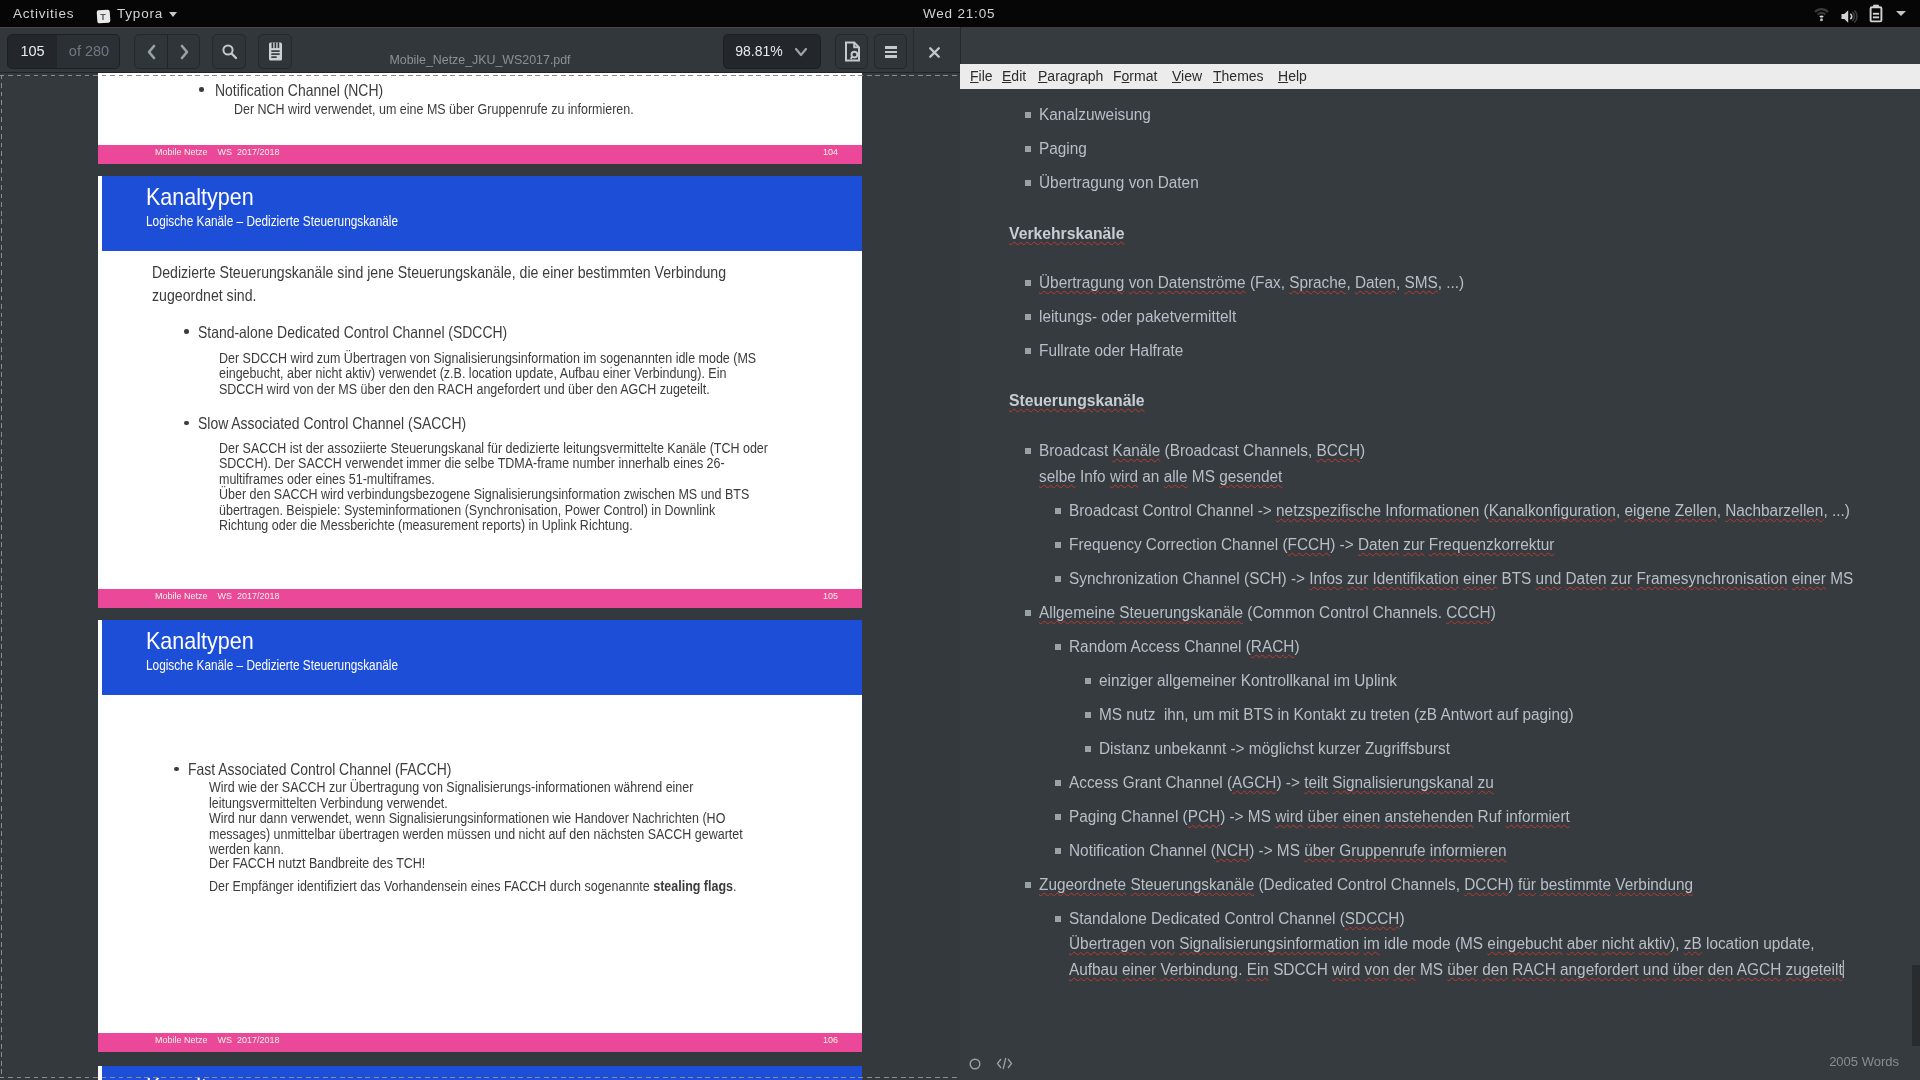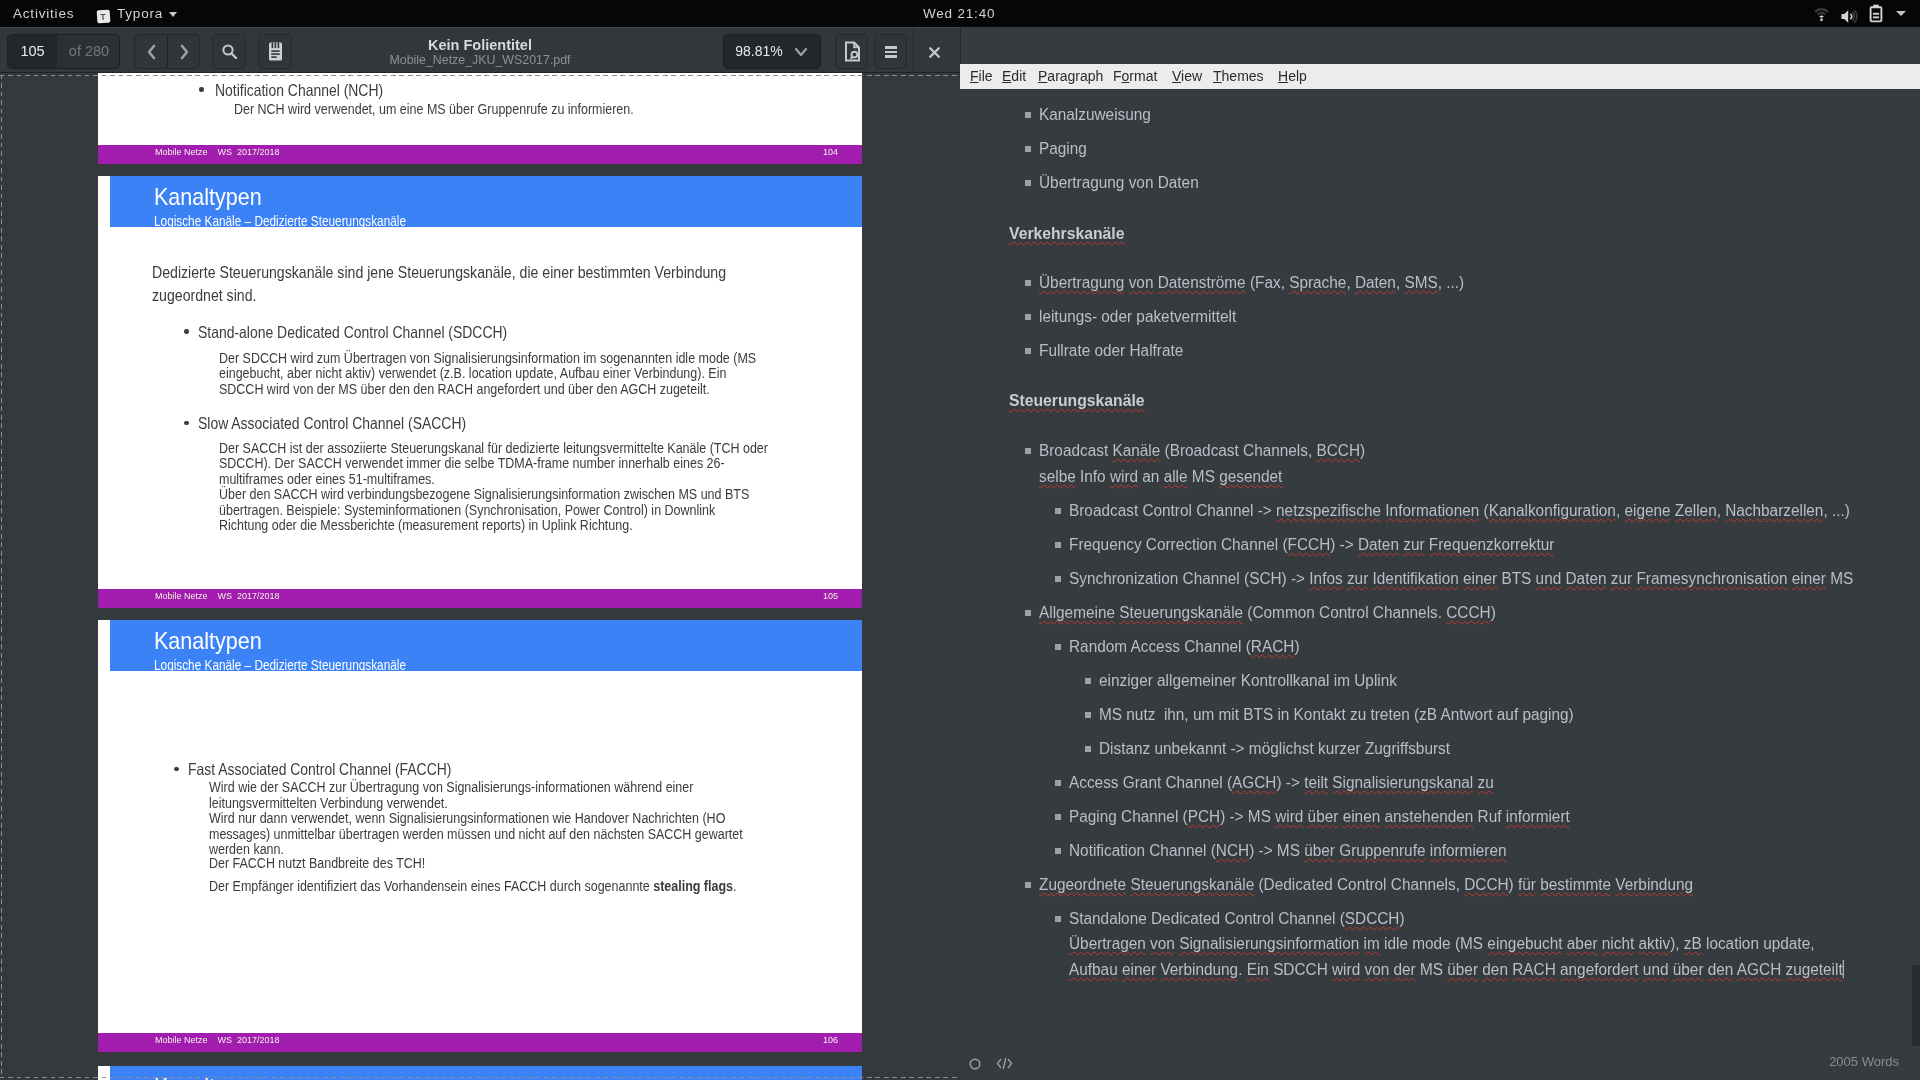--- a/index.html
+++ b/index.html
@@ -5,22 +5,22 @@
 .abs{position:absolute}
 
 #topbar{position:absolute;left:0;top:0;width:1920px;height:27px;background:#060606;color:#d2d2d2;font-size:13.5px;letter-spacing:0.8px}
 #topbar .itm{position:absolute;top:0;height:45px;line-height:27px}
 
 #evhdr{position:absolute;left:0;top:27px;width:960px;height:46px;background:#32373b;border-top:1px solid #41474b;border-bottom:1px solid #202428}
 #evdoc{position:absolute;left:0;top:73px;width:960px;height:1007px;background:#34393d;overflow:hidden}
 .btn{position:absolute;top:6px;height:35px;background:#30353a;border:1px solid #24282b;border-radius:5px}
 .ebox{position:absolute;top:6px;height:35px;background:#23272b;border:1px solid #1d2023;border-radius:5px}
 .slide{position:absolute;left:98px;width:764px;background:#fff;height:432px;overflow:hidden}
-.shdr{position:absolute;left:12px;top:0;width:764px;height:51px;background:#3b82f6;color:#fff}
-.sftr{position:absolute;left:0;top:413px;width:764px;height:23px;background:#a21caf;color:#f2f6e3;font-size:9px;line-height:15px}
+.shdr{position:absolute;left:4px;top:0;width:764px;height:75px;background:#1d4ed8;color:#fff}
+.sftr{position:absolute;left:0;top:413px;width:764px;height:23px;background:#ec4899;color:#f2f6e3;font-size:9px;line-height:15px}
 .stt{position:absolute;left:44px;top:7px;font-size:24px;letter-spacing:0;transform:scaleX(.897);transform-origin:0 0;white-space:nowrap}
 .sst{position:absolute;left:44px;top:36.5px;font-size:14.5px;transform:scaleX(.814);transform-origin:0 0;white-space:nowrap}
 .sbody{color:#3c3c3c}
 .t17{font-size:17px;line-height:23px;transform:scaleX(.831);transform-origin:0 0;white-space:nowrap}
 .t16{font-size:16.5px;line-height:22px;transform:scaleX(.845);transform-origin:0 0;white-space:nowrap}
 .t14{font-size:13.8px;line-height:15.6px;transform:scaleX(.905);transform-origin:0 0;white-space:nowrap}
 .bull{position:absolute;width:4.5px;height:4.5px;border-radius:50%;background:#3c3c3c}
 
 .dashh{position:absolute;height:1px;background:repeating-linear-gradient(90deg,#888d91 0 4.5px,rgba(0,0,0,0) 4.5px 8.5px)}
 .dashv{position:absolute;width:1px;background:repeating-linear-gradient(180deg,#888d91 0 4.5px,rgba(0,0,0,0) 4.5px 8.5px)}
@@ -38,21 +38,21 @@
 <body>
 
 <div id="topbar">
   <div class="itm" style="left:13px">Activities</div>
   <div class="itm" style="left:96px;top:6px;height:15px"><svg width="15" height="15" viewBox="0 0 15 15">
         <rect x="1" y="1" width="13" height="13" rx="2" fill="#e8e8e8" transform="rotate(-4 7 7)"></rect>
         <text x="7.5" y="11" font-size="9" font-weight="bold" fill="#555" text-anchor="middle">T</text>
       </svg></div>
   <div class="itm" style="left:117px">Typora</div>
   <div class="itm" style="left:169px;top:12px;height:auto;width:0;border-left:4px solid transparent;border-right:4px solid transparent;border-top:5px solid #c8c8c8"></div>
-  <div class="itm" style="left:923px">Wed 21:40</div>
+  <div class="itm" style="left:923px">Wed 21:05</div>
   <div class="itm" style="left:1813px;top:5px;height:18px"><svg width="17" height="18" viewBox="0 0 17 18">
         <path d="M2.1 7.0 A 8.6 8.6 0 0 1 14.9 7.0" fill="none" stroke="#3a3a3a" stroke-width="2.1"></path>
         <path d="M4.6 9.6 A 5.3 5.3 0 0 1 12.4 9.6" fill="none" stroke="#3a3a3a" stroke-width="2.1"></path>
         <path d="M7.0 12.1 A 2.1 2.1 0 0 1 10.0 12.1" fill="none" stroke="#d6d6d6" stroke-width="2.1"></path>
         <circle cx="8.5" cy="14.8" r="1.5" fill="#b9b9b9"></circle>
       </svg></div>
   <div class="itm" style="left:1841px;top:6px;height:16px"><svg width="17" height="15" viewBox="0 0 17 15">
         <path d="M0.5 5 h2.8 l3.9-3.8 v12.6 l-3.9-3.8 h-2.8 z" fill="#d4d4d4"></path>
         <path d="M9.3 4.9 a 3.1 3.1 0 0 1 0 5.2" fill="none" stroke="#cfcfcf" stroke-width="1.7"></path>
         <path d="M11.3 3.0 a 5.9 5.9 0 0 1 0 9.0" fill="none" stroke="#3a3a3a" stroke-width="1.7"></path>
@@ -91,21 +91,20 @@
     <svg class="abs" style="left:8px;top:6px" width="17" height="21" viewBox="0 0 17 21">
         <path d="M2 3 q0-1.5 1.5-1.5 h10 q1.5 0 1.5 1.5 v15 q0 1.5-1.5 1.5 h-10 q-1.5 0-1.5-1.5 z" fill="#ccd1d5"></path>
         <rect x="4.6" y="1.6" width="1.6" height="5.5" fill="#2f3438"></rect>
         <rect x="7.6" y="1.6" width="1.6" height="5.5" fill="#2f3438"></rect>
         <rect x="10.6" y="1.6" width="1.6" height="5.5" fill="#2f3438"></rect>
         <rect x="4.3" y="9.3" width="8.4" height="1.6" fill="#2f3438"></rect>
         <rect x="4.3" y="12.3" width="8.4" height="1.6" fill="#2f3438"></rect>
         <rect x="4.3" y="15.3" width="5.4" height="1.6" fill="#2f3438"></rect>
       </svg>
   </div>
-  <div class="abs" style="left:0;top:9px;width:960px;text-align:center;color:#d6d9db;font-size:14.5px;font-weight:bold">Kein Folientitel</div>
   <div class="abs" style="left:0;top:25px;width:960px;text-align:center;color:#8a9197;font-size:12.4px">Mobile_Netze_JKU_WS2017.pdf</div>
   <div class="ebox" style="left:723px;width:98px;color:#e8eaec;font-size:14px">
     <div class="abs" style="left:0;top:0;width:70px;text-align:center;line-height:33px">98.81%</div>
     <svg class="abs" style="left:70px;top:12px" width="14" height="10" viewBox="0 0 14 10">
         <path d="M2 2 L7 8 L12 2" fill="none" stroke="#9aa3aa" stroke-width="2.2" stroke-linecap="round" stroke-linejoin="round"></path>
       </svg>
   </div>
   <div class="btn" style="left:835px;width:33px">
     <svg class="abs" style="left:8px;top:6px" width="17" height="21" viewBox="0 0 17 21">
         <path d="M2 1.5 h8.2 l4.8 4.8 v13.2 h-13 z" fill="none" stroke="#c5c9cc" stroke-width="2"></path>

